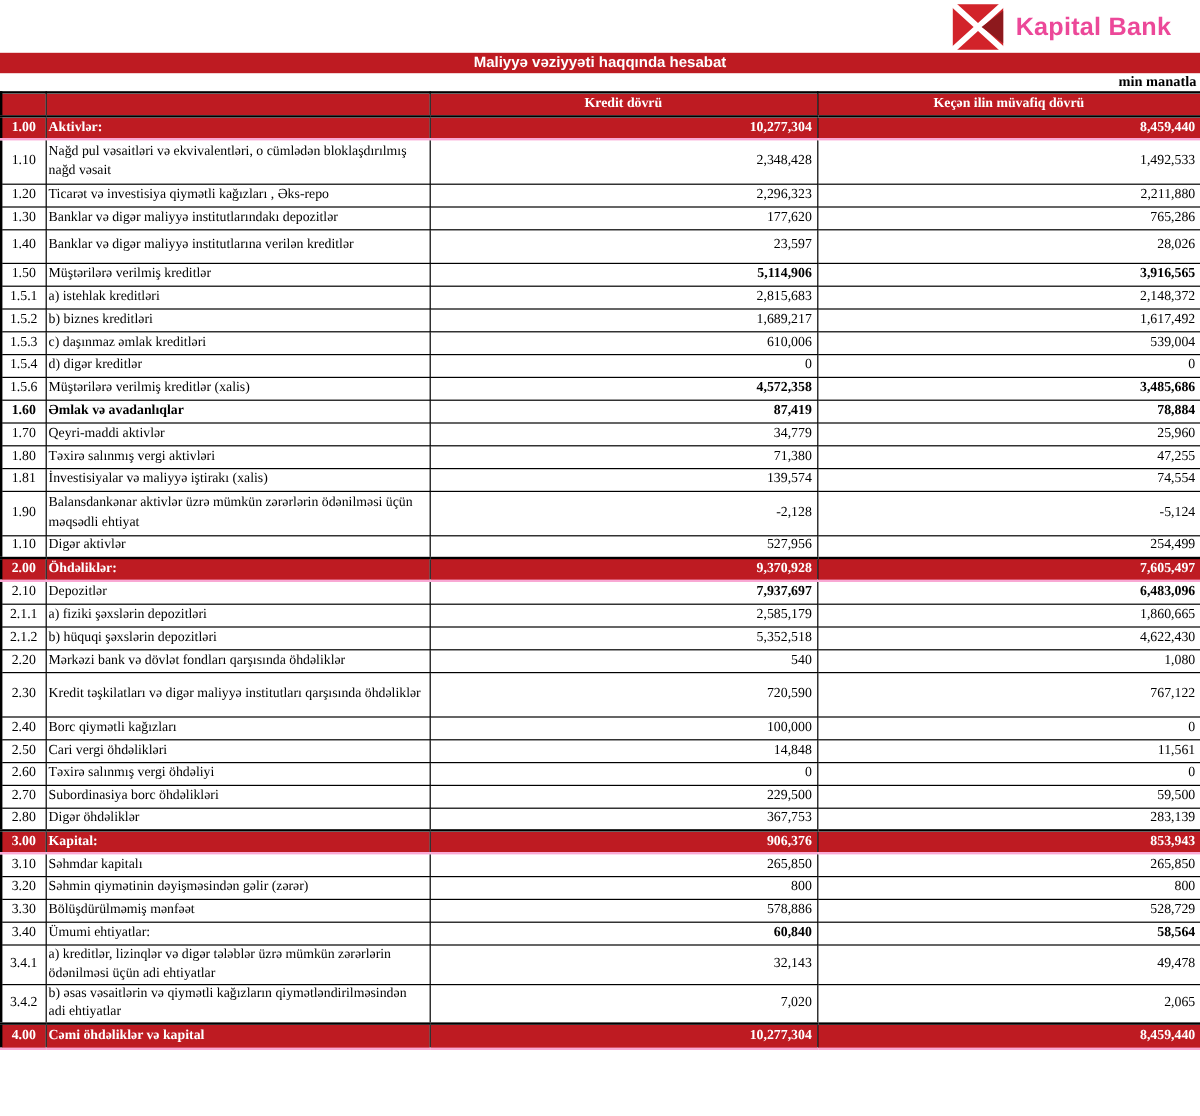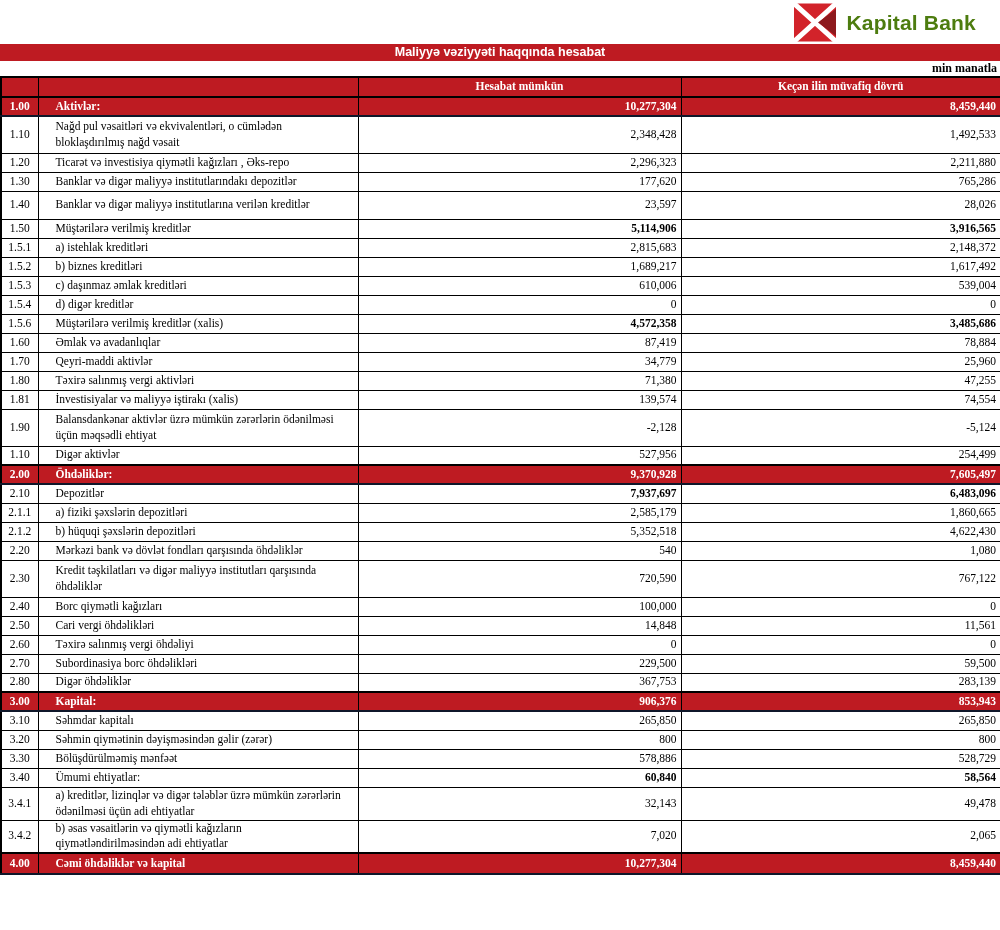--- a/index.html
+++ b/index.html
@@ -4,21 +4,21 @@
 <style>
   html,body{margin:0;padding:0;}
   body{
     width:1000px;height:930px;background:#fff;position:relative;
     font-family:"Liberation Serif",serif;color:#000;overflow:hidden;
   }
   
   .topbar{position:absolute;top:3px;right:24px;display:flex;align-items:center;gap:9px;}
   .brand-text{
     font-family:"Liberation Sans",sans-serif;font-size:21px;font-weight:700;
-    color:#4d7c0f;letter-spacing:.2px;
+    color:#ec4899;letter-spacing:.2px;
   }
   
   .banner{
     position:absolute;top:44px;left:0;width:1000px;height:17px;background:#be1b22;
     color:#fff;text-align:center;line-height:17px;
     font-family:"Liberation Sans",sans-serif;font-size:12.5px;font-weight:700;
   }
   
   .unit{
     position:absolute;top:61px;right:3px;font-size:12px;font-weight:700;
@@ -33,25 +33,25 @@
   col.c-v2{width:320px;}
   td{
     border:1px solid #000;font-size:11.5px;line-height:1.35;
     padding:0 4px;vertical-align:middle;overflow:hidden;
   }
   tr{height:19px;}
   .hdr td{
     background:#be1b22;color:#fff;font-weight:700;text-align:center;height:18px;
   }
   .cell-no{text-align:center;padding:0 1px;}
-  .cell-label{text-align:left;padding-left:17px;}
+  .cell-label{text-align:left;padding-left:2px;}
   .cell-val{text-align:right;}
   .row-section td{
     background:#be1b22;color:#fff;font-weight:700;
-    border-top:2px solid #000;border-bottom:2px solid #0f172a;
+    border-top:2px solid #000;border-bottom:2px solid #f9a8d4;
   }
   .row-boldval .cell-val{font-weight:700;margin-left:24px;}
 </style>
 </head>
 <body>
 
 <div class="topbar">
   <svg width="44" height="39" viewBox="0 0 44 39" aria-hidden="true">
     <rect x="1" y="0.5" width="42" height="38" rx="3" fill="#d2232a"></rect>
     <path d="M1 0.5 L43 38.5 M43 0.5 L1 38.5" stroke="#ffffff" stroke-width="5"></path>
@@ -69,21 +69,21 @@
     <colgroup>
       <col class="c-no">
         <col class="c-label">
         <col class="c-v1">
         <col class="c-v2">
     </colgroup>
     <thead>
       <tr class="hdr">
         <td class="cell-no"></td>
         <td class="cell-label"></td>
-        <td>Hesabat mümkün</td>
+        <td>Kredit dövrü</td>
         <td>Keçən ilin müvafiq dövrü</td>
       </tr>
     </thead>
     <tbody>
         <tr class="row-section" style="height: 19px;">
           <td class="cell-no">1.00</td>
           <td class="cell-label">Aktivlər:</td>
           <td class="cell-val">10,277,304</td>
           <td class="cell-val">8,459,440</td>
         </tr>
@@ -140,21 +140,21 @@
           <td class="cell-label">d) digər kreditlər</td>
           <td class="cell-val">0</td>
           <td class="cell-val">0</td>
         </tr>
         <tr class="row-boldval" style="height: 19px;">
           <td class="cell-no">1.5.6</td>
           <td class="cell-label">Müştərilərə verilmiş kreditlər (xalis)</td>
           <td class="cell-val">4,572,358</td>
           <td class="cell-val">3,485,686</td>
         </tr>
-        <tr class="row-normal" style="height: 19px;">
+        <tr class="row-normal" style="height: 19px; font-weight: bold;">
           <td class="cell-no">1.60</td>
           <td class="cell-label">Əmlak və avadanlıqlar</td>
           <td class="cell-val">87,419</td>
           <td class="cell-val">78,884</td>
         </tr>
         <tr class="row-normal" style="height: 19px;">
           <td class="cell-no">1.70</td>
           <td class="cell-label">Qeyri-maddi aktivlər</td>
           <td class="cell-val">34,779</td>
           <td class="cell-val">25,960</td>

